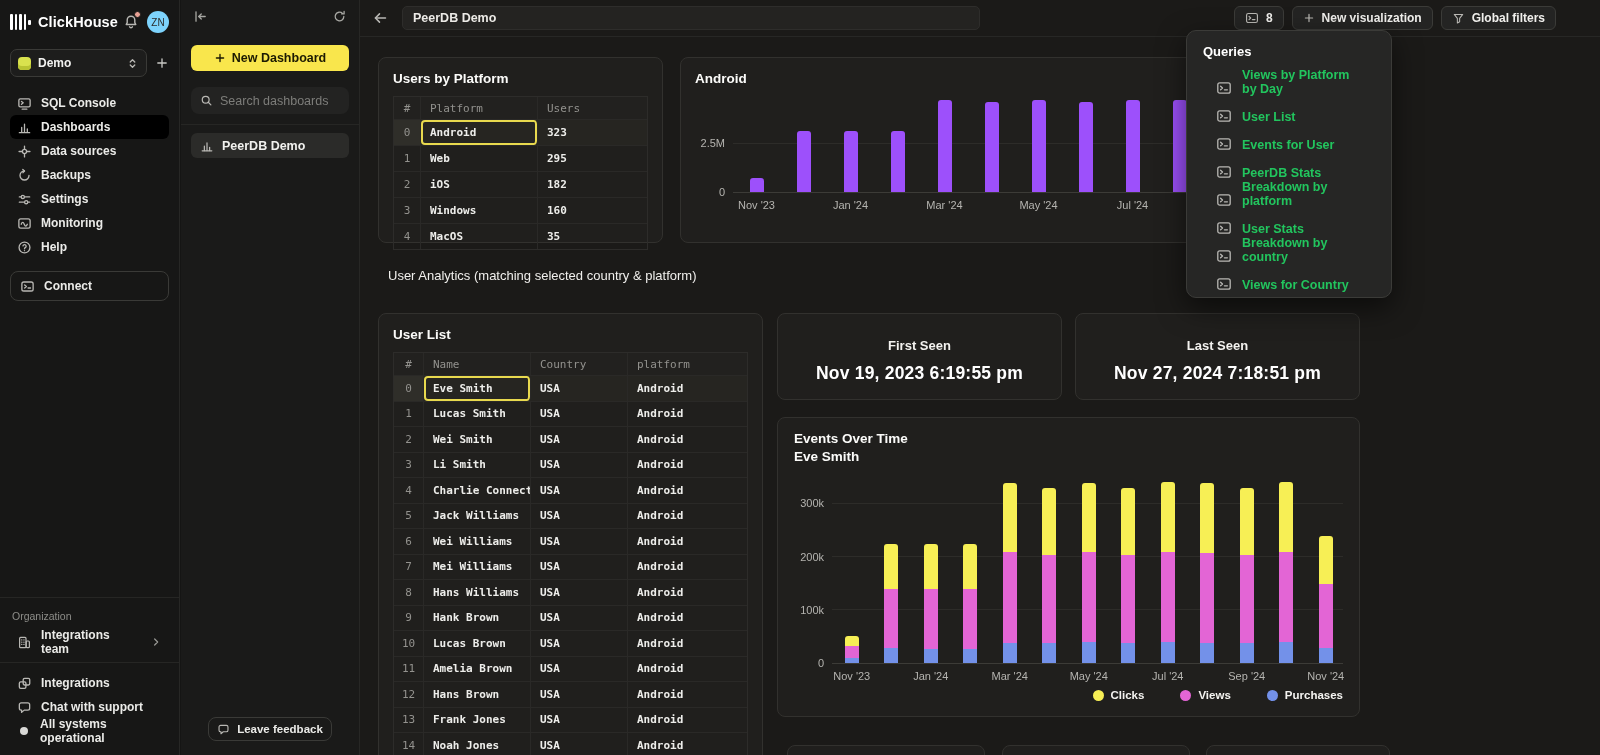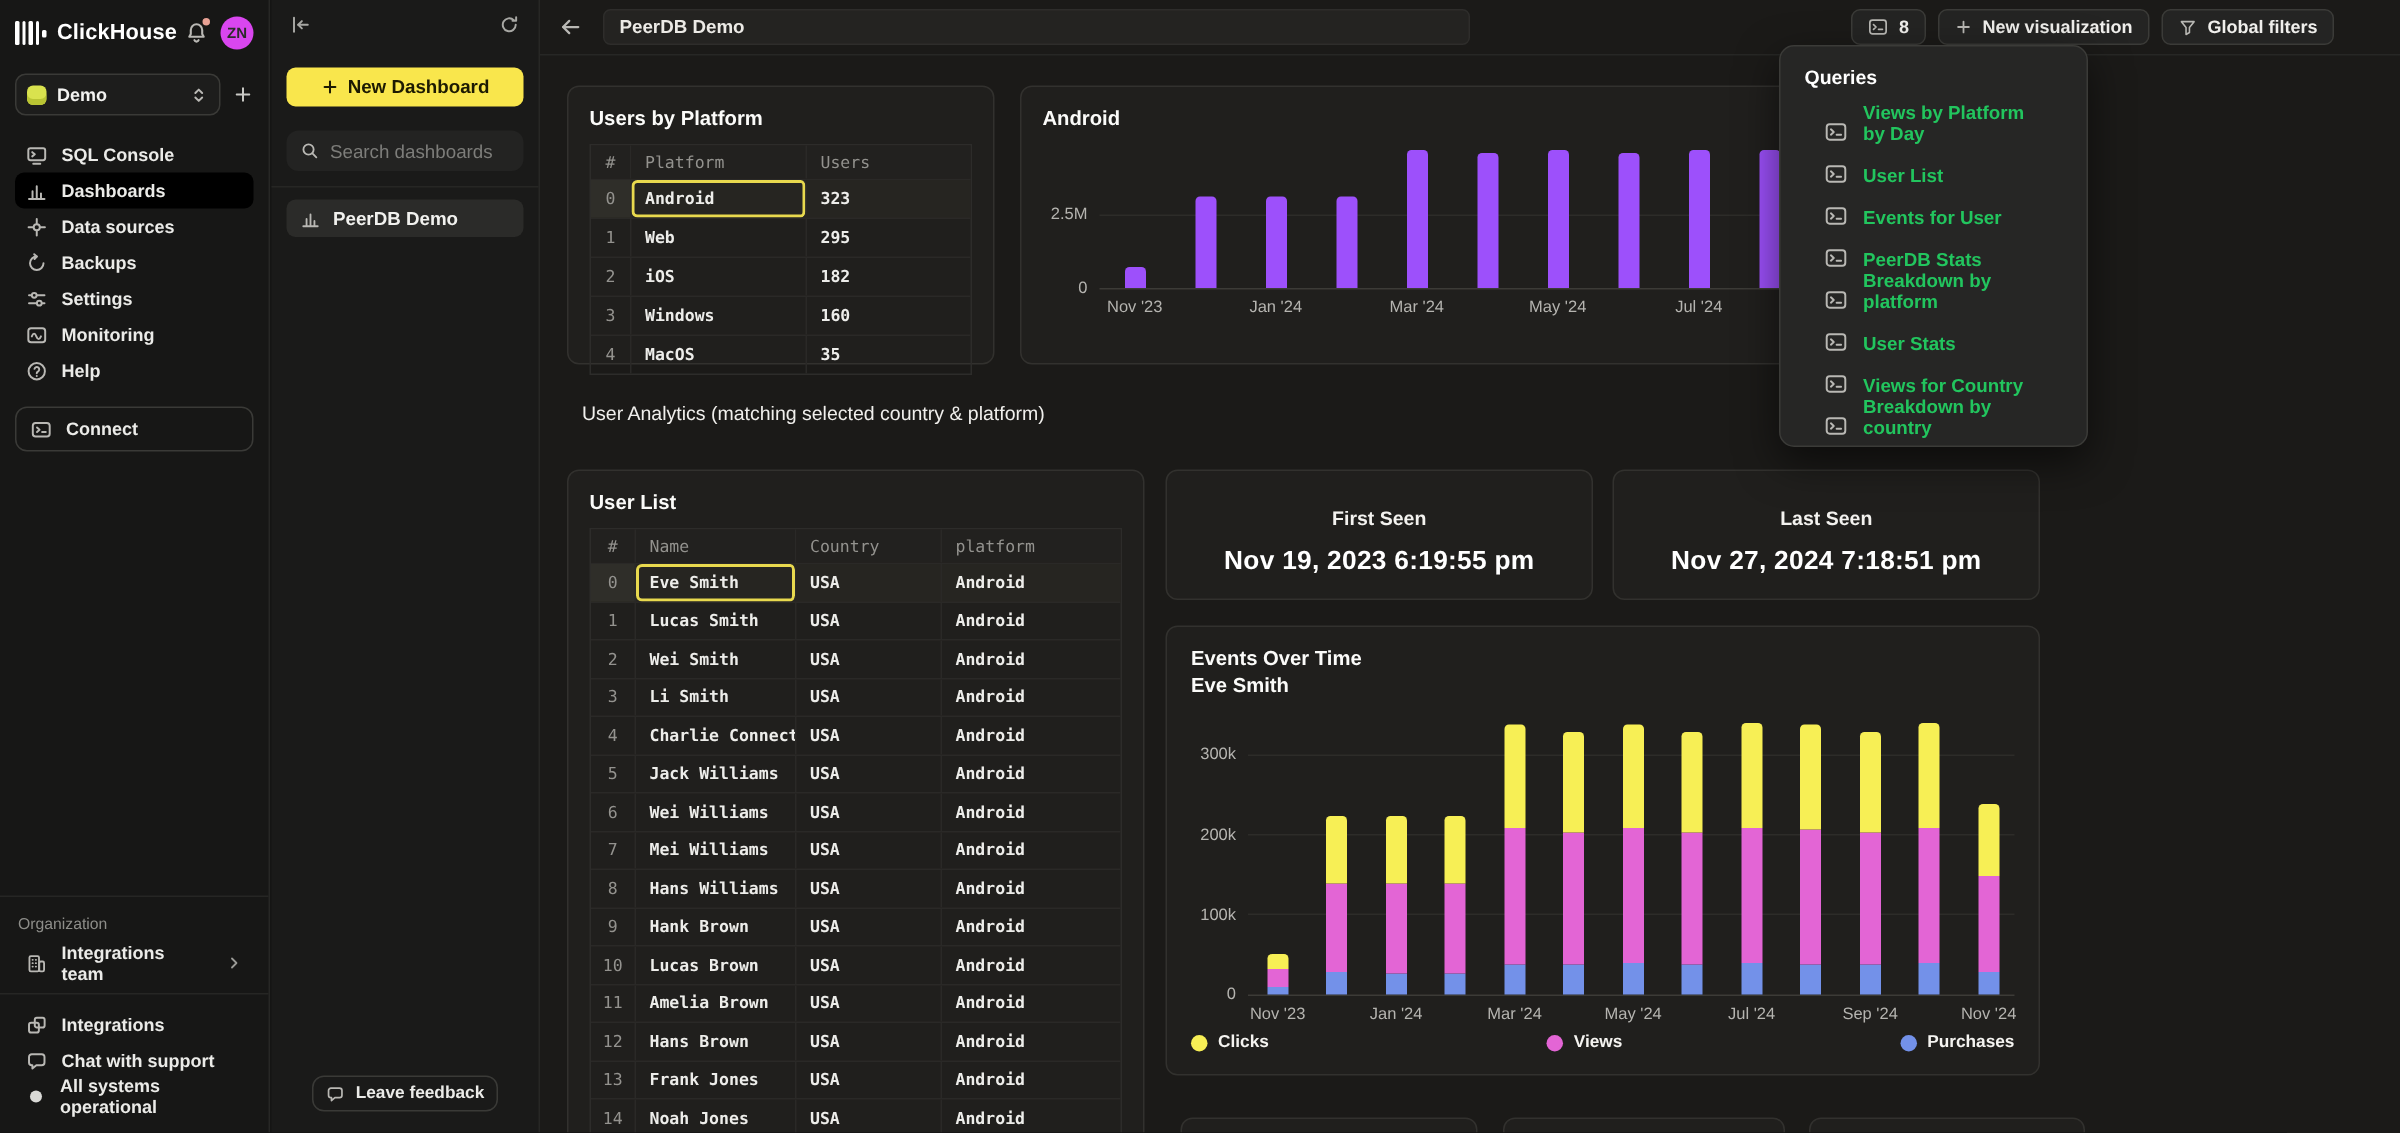--- a/index.html
+++ b/index.html
@@ -12,21 +12,21 @@
 .sidebar{position:absolute;left:0;top:0;width:180px;height:100%;background:#171716;border-right:1px solid #272725;display:flex;flex-direction:column;padding:9px 10px 12px}
 .sb-head{display:flex;align-items:center;justify-content:space-between;height:26px;margin-bottom:10px}
 .logo{display:flex;align-items:center;gap:7px}
 .logo-mark{display:flex;align-items:center;gap:2px;height:16px}
 .logo-mark i{width:2.6px;height:16px;background:#fff;border-radius:1px}
 .logo-mark i.short{height:5px}
 .brand{font-size:14.5px;font-weight:700;color:#fff;letter-spacing:.1px}
 .sb-head-right{display:flex;align-items:center;gap:8px}
 .bell{position:relative;cursor:pointer}
 .bell .ndot{position:absolute;right:-2px;top:-3px;width:7px;height:7px;border-radius:50%;background:#e8a194;border:1.5px solid #171716}
-.avatar{width:22px;height:22px;border-radius:50%;background:#d946ef;color:#2b2b2a;font-size:10px;font-weight:700;display:flex;align-items:center;justify-content:center}
+.avatar{width:22px;height:22px;border-radius:50%;background:#7dd3fc;color:#2b2b2a;font-size:10px;font-weight:400;display:flex;align-items:center;justify-content:center}
 .ws-row{display:flex;align-items:center;gap:8px;margin:4px 0 14px}
 .ws-select{flex:1;height:28px;border:1px solid #3a3a37;border-radius:7px;background:#1d1d1c;display:flex;align-items:center;gap:7px;padding:0 7px;cursor:pointer}
 .ws-icon{width:13px;height:13px;border-radius:4px;background:#d9e24e;box-shadow:inset 0 -4px 0 #b9c433}
 .ws-name{flex:1;font-size:12px;font-weight:700;color:#f2f2f0}
 .ws-add{background:none;border:none;color:#c9c9c5;cursor:pointer;display:flex}
 .nav-item{display:flex;align-items:center;gap:9px;height:24px;padding:0 7px;border-radius:6px;font-size:12px;font-weight:700;color:#ebebe8;cursor:pointer}
 .nav-item.active{background:#000000}
 .nav-item .nv-label{flex:1}
 .connect{margin-top:12px;height:30px;border:1px solid #3a3a37;border-radius:8px;background:transparent;color:#ebebe8;font-size:12px;font-weight:700;display:flex;align-items:center;gap:9px;padding:0 9px;cursor:pointer;font-family:inherit}
 .sb-spacer{flex:1}
@@ -91,21 +91,21 @@
 .ylab{position:relative}
 .ytick{position:absolute;right:8px;transform:translateY(-50%);font-size:11px;color:#b5b4b0}
 .plotwrap{position:relative}
 .plot{position:relative;overflow:visible}
 .gl{position:absolute;left:0;right:0;height:1px;background:#2d2c29}
 .gl0{background:#3c3b37}
 .bar{position:absolute}
 .bar-top{border-radius:3px 3px 0 0}
 .xlab{position:relative;height:20px}
 .xtick{position:absolute;top:7px;width:80px;text-align:center;font-size:11px;color:#b5b4b0;white-space:nowrap}
-.legend{display:flex;justify-content:space-between;gap:46px;margin-top:6px}
+.legend{display:flex;justify-content:flex-end;gap:36px;margin-top:6px}
 .lg-item{display:flex;align-items:center;gap:7px;font-size:11.5px;font-weight:700;color:#f4f3f0}
 .lg-dot{width:11px;height:11px;border-radius:50%}
 
 
 .queries-menu{position:absolute;left:826px;top:30px;width:206px;height:268px;background:#262625;border:1px solid #3b3b38;border-radius:10px;box-shadow:0 10px 28px rgba(0,0,0,.55);z-index:20;padding:13px 0 0}
 .queries-menu h4{font-size:13px;font-weight:700;color:#ffffff;padding:0 16px;margin-bottom:9px}
 .q-item{display:flex;align-items:flex-end;gap:10px;height:28px;padding:0 29px;font-size:12.5px;font-weight:700;color:#22c55e;cursor:pointer}
 </style>
 </head>
 <body>
@@ -716,28 +716,28 @@
             <span>User Stats</span>
           </div>
           <div class="q-item">
             <span class="icn">
               <svg width="16" height="16" viewBox="0 0 16 16" fill="none" stroke="currentColor" stroke-width="1.3" stroke-linecap="round" stroke-linejoin="round">
                 <rect x="1.8" y="2.8" width="12.4" height="10.4" rx="2"></rect>
                 <path d="M4.6 6.2l1.9 1.8-1.9 1.8"></path>
                 <path d="M8.4 9.8h3"></path>
               </svg>
             </span>
-            <span>Views for Country</span>
+            <span>Breakdown by country</span>
           </div>
           <div class="q-item">
             <span class="icn">
               <svg width="16" height="16" viewBox="0 0 16 16" fill="none" stroke="currentColor" stroke-width="1.3" stroke-linecap="round" stroke-linejoin="round">
                 <rect x="1.8" y="2.8" width="12.4" height="10.4" rx="2"></rect>
                 <path d="M4.6 6.2l1.9 1.8-1.9 1.8"></path>
                 <path d="M8.4 9.8h3"></path>
               </svg>
             </span>
-            <span>Breakdown by country</span>
+            <span>Views for Country</span>
           </div>
         </div>
     </div>
   </main>
 </div>
 
 </body></html>

